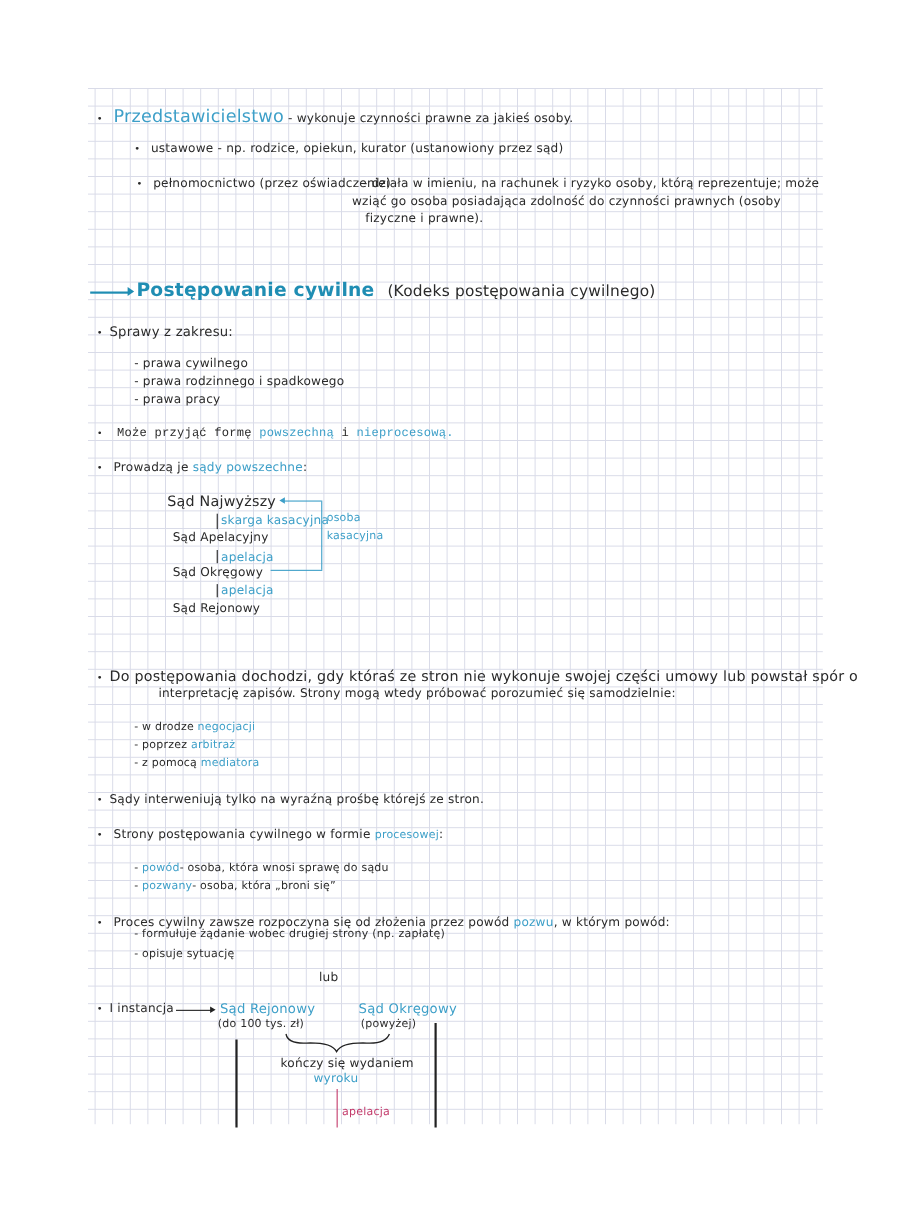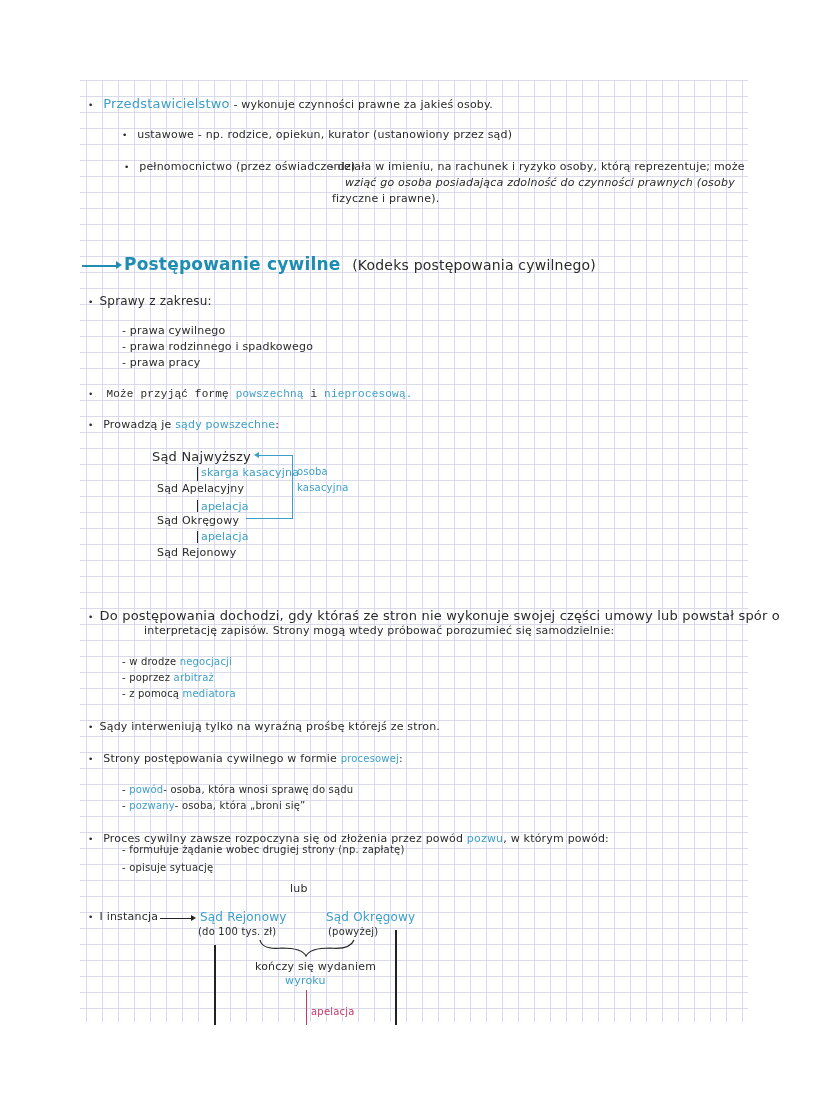--- a/index.html
+++ b/index.html
@@ -29,32 +29,32 @@
     .arrow-head {
       position: absolute; width: 0; height: 0;
     }
   </style>
 </head>
 <body>
 
 <div class="grid"></div>
 
 <div class="t bullet" style="left:88px; top:96px;">
-  <span class="blue" style="font-size:13px;">Przedstawicielstwo</span>
+  <span class="blue" style="font-size:16px;">Przedstawicielstwo</span>
   <span>- wykonuje czynności prawne za jakieś osoby.</span>
 </div>
 <div class="t bullet" style="left:122px; top:128px;">
   <span>ustawowe</span>
   <span>- np. rodzice, opiekun, kurator (ustanowiony przez sąd)</span>
 </div>
 <div class="t bullet" style="left:124px; top:160px;">
   <span>pełnomocnictwo (przez oświadczenie)</span>
 </div>
 <div class="t" style="left:330px; top:160px;">- działa w imieniu, na rachunek i ryzyko osoby, którą reprezentuje; może</div>
-<div class="t" style="left:345px; top:176px;font-style:italic;">wziąć go osoba posiadająca zdolność do czynności prawnych (osoby</div>
+<div class="t" style="left:320px; top:176px;">wziąć go osoba posiadająca zdolność do czynności prawnych (osoby</div>
 <div class="t" style="left:332px; top:192px;">fizyczne i prawne).</div>
 
 <div class="line" style="left:82px; top:265px; width:36px; height:1.5px; background:#1f8db3;"></div>
 <div class="arrow-head" style="left:116px; top:261px; border-left:6px solid #1f8db3; border-top:4px solid transparent; border-bottom:4px solid transparent;"></div>
 <div class="t" style="left:124px; top:254px;">
   <span class="h1">Postępowanie cywilne</span>
   <span class="h1sub" style="margin-left:8px;">(Kodeks postępowania cywilnego)</span>
 </div>
 
 <div class="t bullet" style="left:88px; top:294px; font-size:12px;"><span>Sprawy z zakresu:</span></div>

